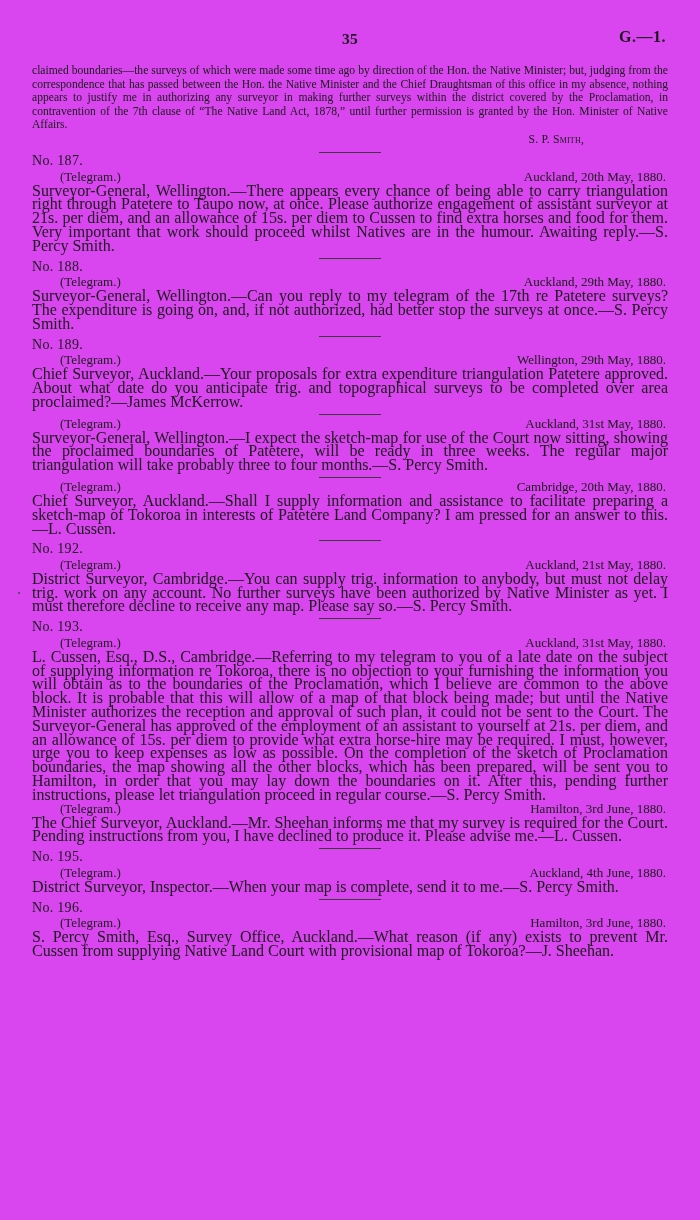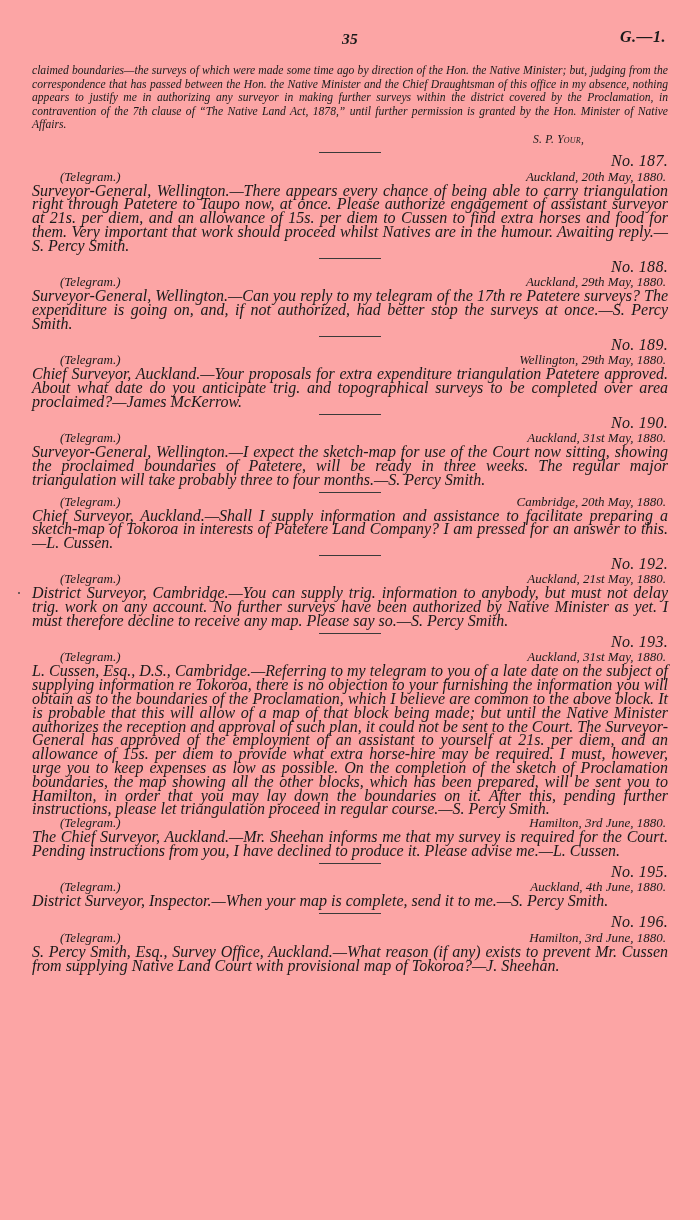--- a/index.html
+++ b/index.html
@@ -13,22 +13,21 @@
     font-family: "Liberation Serif", serif;
     color: #1a1a1a;
     -webkit-font-smoothing: antialiased;
   }
   .page {
     position: relative;
     width: 700px;
     height: 1220px;
     box-sizing: border-box;
     padding: 28px 32px 18px 32px;
-    background: #fca5a5;
-    font-style: italic;
+    background: #d946ef;
   }
   .header {
     position: relative;
     height: 30px;
     margin-bottom: 6px;
   }
   .page-number {
     position: absolute;
     left: 0;
     right: 0;
@@ -62,22 +61,22 @@
     font-variant: small-caps;
     letter-spacing: 0.2px;
   }
   .rule {
     width: 62px;
     height: 0;
     border-top: 1px solid #3a3a3a;
     margin: 3px auto 1px auto;
   }
   .item-no {
-    text-align: right;
-    font-size: 16px;
+    text-align: left;
+    font-size: 14px;
     margin-bottom: 2px;
     letter-spacing: 0.3px;
   }
   .entry {
     margin-top: 1px;
   }
   .entry-head {
     display: flex;
     justify-content: space-between;
     font-size: 13px;
@@ -146,21 +145,21 @@
   <div class="header">
     <div class="page-number">35</div>
     <div class="header-right">G.—1.</div>
   </div>
 
   <div class="body-text">
 
     <p class="para first-para">claimed boundaries—the surveys of which were made some time ago by direction of the Hon. the Native Minister; but, judging from the correspondence that has passed between the Hon. the Native Minister and the Chief Draughtsman of this office in my absence, nothing appears to justify me in authorizing any surveyor in making further surveys within the district covered by the Proclamation, in contravention of the 7th clause of “The Native Land Act, 1878,” until further permission is granted by the Hon. Minister of Native Affairs.</p>
 
     <div class="sign-block">
-      <div class="sname sc">S. P. Your,</div>
+      <div class="sname sc">S. P. Smith,</div>
     </div>
 
     <div class="entry">
       <div class="sep-block">
         <div class="rule"></div>
         <div class="item-no">No. 187.</div>
       </div>
       <div class="entry-head">
         <div class="left">(Telegram.)</div>
         <div class="right">Auckland, 20th May, 1880.</div>
@@ -188,21 +187,20 @@
       <div class="entry-head">
         <div class="left">(Telegram.)</div>
         <div class="right">Wellington, 29th May, 1880.</div>
       </div>
       <p class="entry-body">Chief Surveyor, Auckland.—Your proposals for extra expenditure triangulation Patetere approved. About what date do you anticipate trig. and topographical surveys to be completed over area proclaimed?—James McKerrow.</p>
     </div>
 
     <div class="entry">
       <div class="sep-block">
         <div class="rule"></div>
-        <div class="item-no">No. 190.</div>
       </div>
       <div class="entry-head">
         <div class="left">(Telegram.)</div>
         <div class="right">Auckland, 31st May, 1880.</div>
       </div>
       <p class="entry-body">Surveyor-General, Wellington.—I expect the sketch-map for use of the Court now sitting, showing the proclaimed boundaries of Patetere, will be ready in three weeks. The regular major triangulation will take probably three to four months.—S. Percy Smith.</p>
     </div>
 
     <div class="entry">
       <div class="sep-block">

